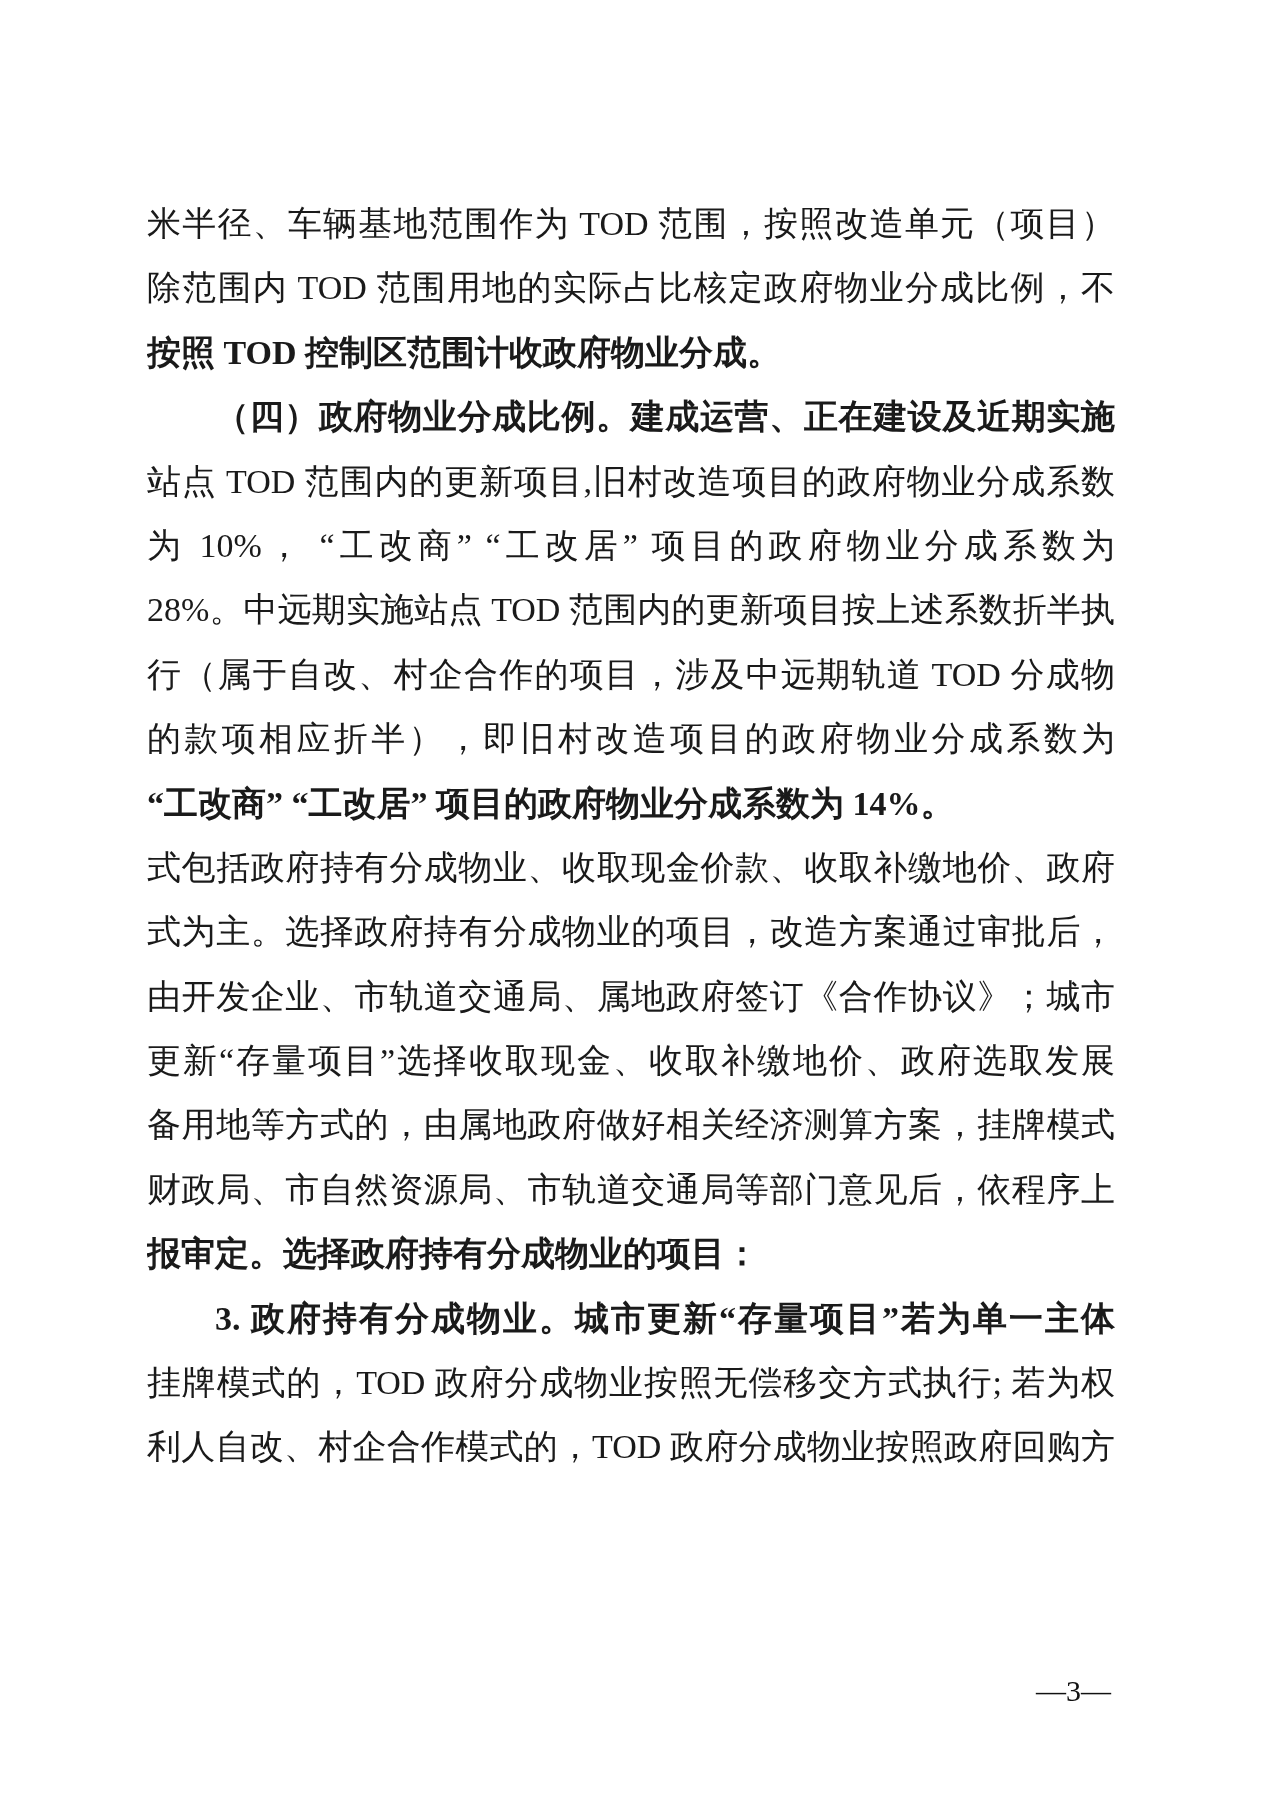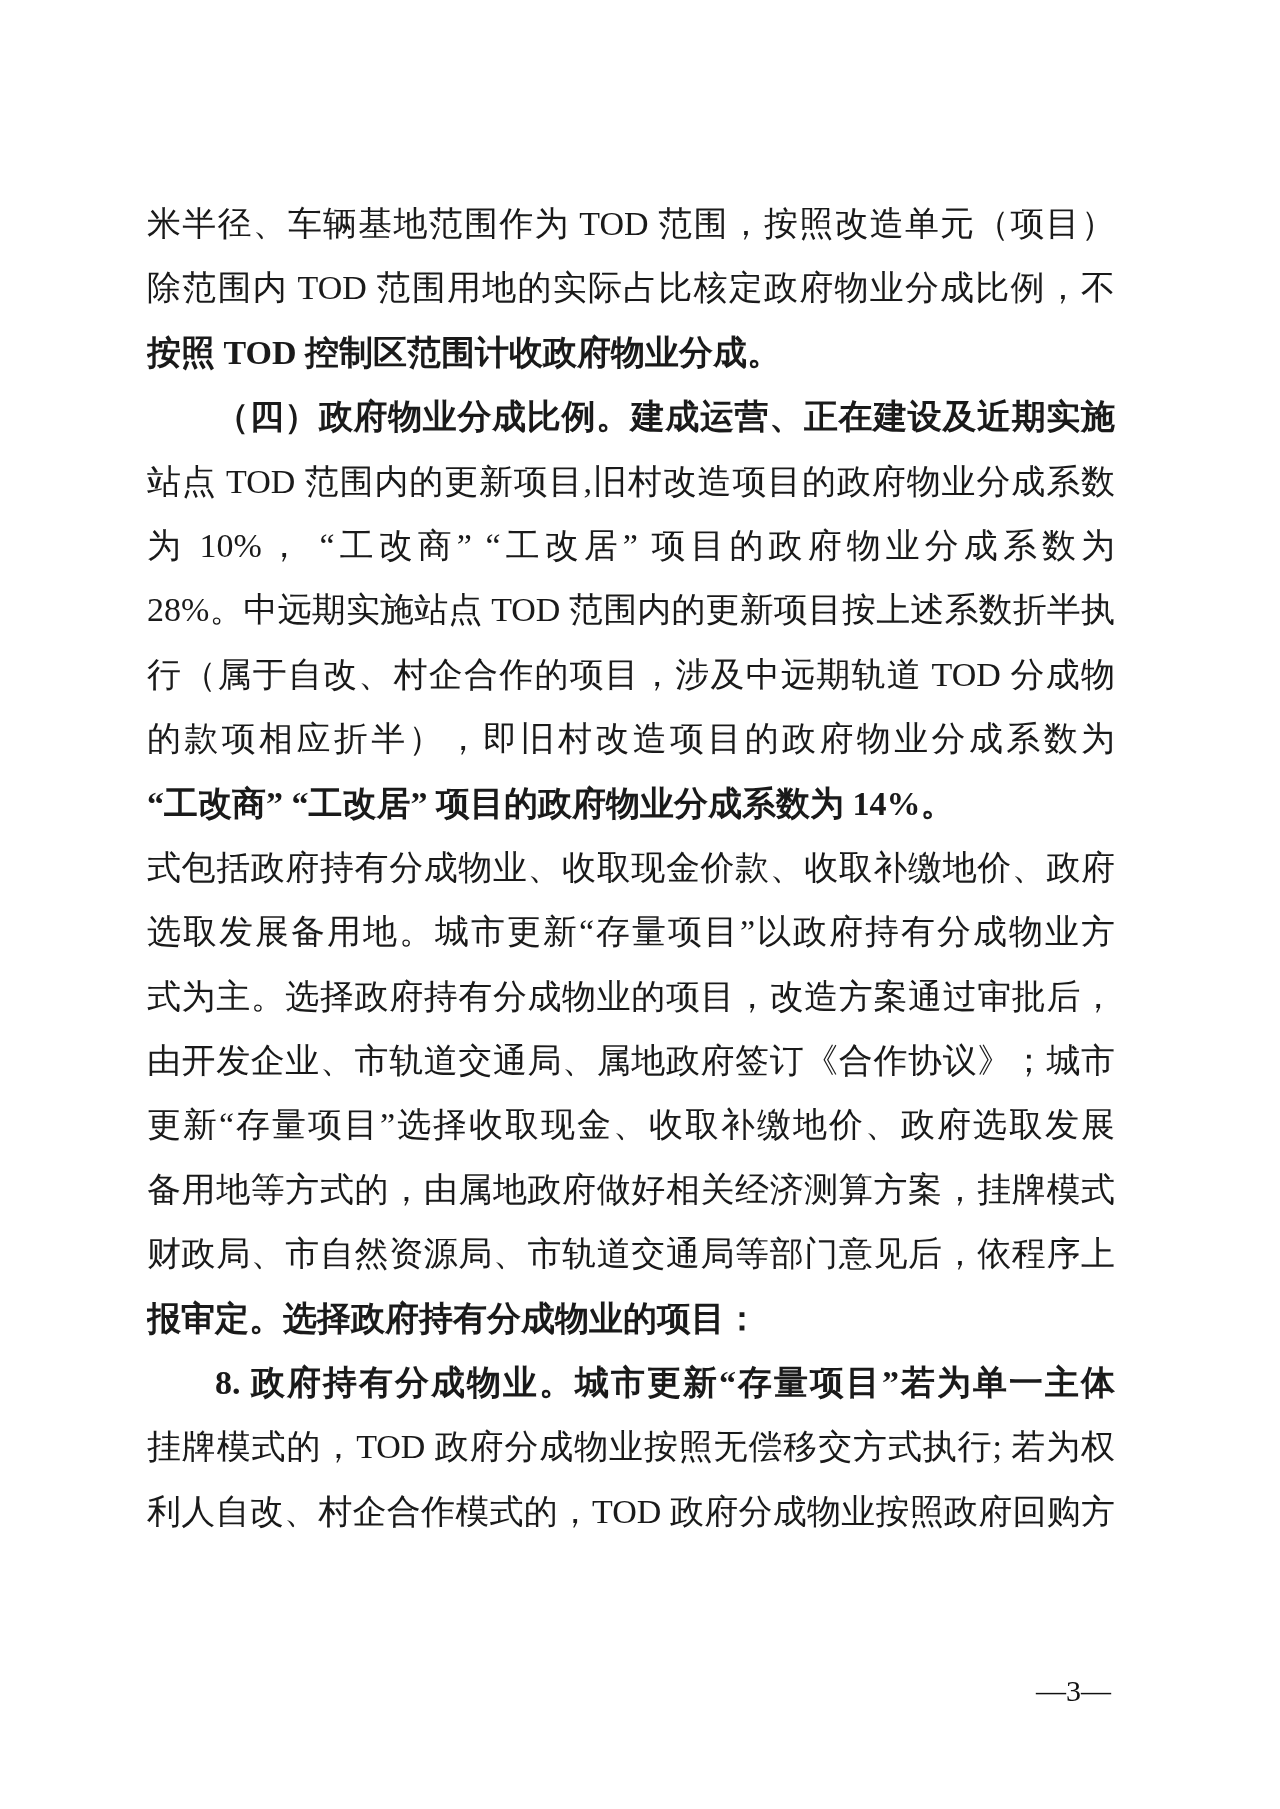--- a/index.html
+++ b/index.html
@@ -59,25 +59,24 @@
     <div class="line">除范围内 TOD 范围用地的实际占比核定政府物业分成比例，不再</div>
     <div class="line end">按照 TOD 控制区范围计收政府物业分成。</div>
     <div class="line indent">（四）政府物业分成比例。建成运营、正在建设及近期实施</div>
     <div class="line">站点 TOD 范围内的更新项目,旧村改造项目的政府物业分成系数</div>
     <div class="line">为 10%， “工改商” “工改居” 项目的政府物业分成系数为</div>
     <div class="line">28%。中远期实施站点 TOD 范围内的更新项目按上述系数折半执</div>
     <div class="line">行（属于自改、村企合作的项目，涉及中远期轨道 TOD 分成物业</div>
     <div class="line">的款项相应折半），即旧村改造项目的政府物业分成系数为 5%，</div>
     <div class="line end">“工改商” “工改居” 项目的政府物业分成系数为 14%。</div>
     <div class="line">式包括政府持有分成物业、收取现金价款、收取补缴地价、政府</div>
-    <div class="line">选取发展备用地。城市更新“存量项目”以政府持有分成物业方</div>
     <div class="line">式为主。选择政府持有分成物业的项目，改造方案通过审批后，</div>
     <div class="line">由开发企业、市轨道交通局、属地政府签订《合作协议》；城市</div>
     <div class="line">更新“存量项目”选择收取现金、收取补缴地价、政府选取发展</div>
     <div class="line">备用地等方式的，由属地政府做好相关经济测算方案，挂牌模式的</div>
     <div class="line">财政局、市自然资源局、市轨道交通局等部门意见后，依程序上</div>
     <div class="line end">报审定。选择政府持有分成物业的项目：</div>
-    <div class="line indent">8. 政府持有分成物业。城市更新“存量项目”若为单一主体</div>
+    <div class="line indent">3. 政府持有分成物业。城市更新“存量项目”若为单一主体</div>
     <div class="line">挂牌模式的，TOD 政府分成物业按照无偿移交方式执行; 若为权</div>
     <div class="line">利人自改、村企合作模式的，TOD 政府分成物业按照政府回购方</div>
   </div>
   <div class="page-num">—3—</div>
 </div>
 
 </body></html>

